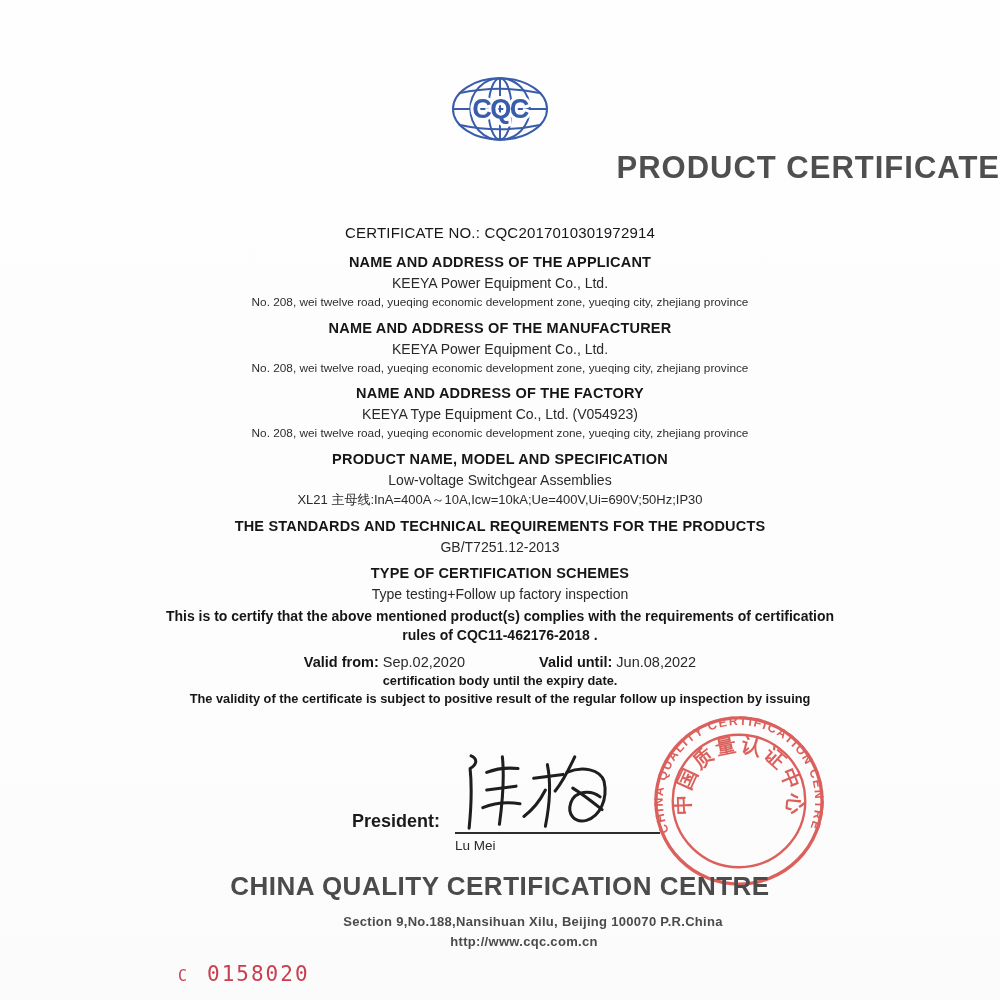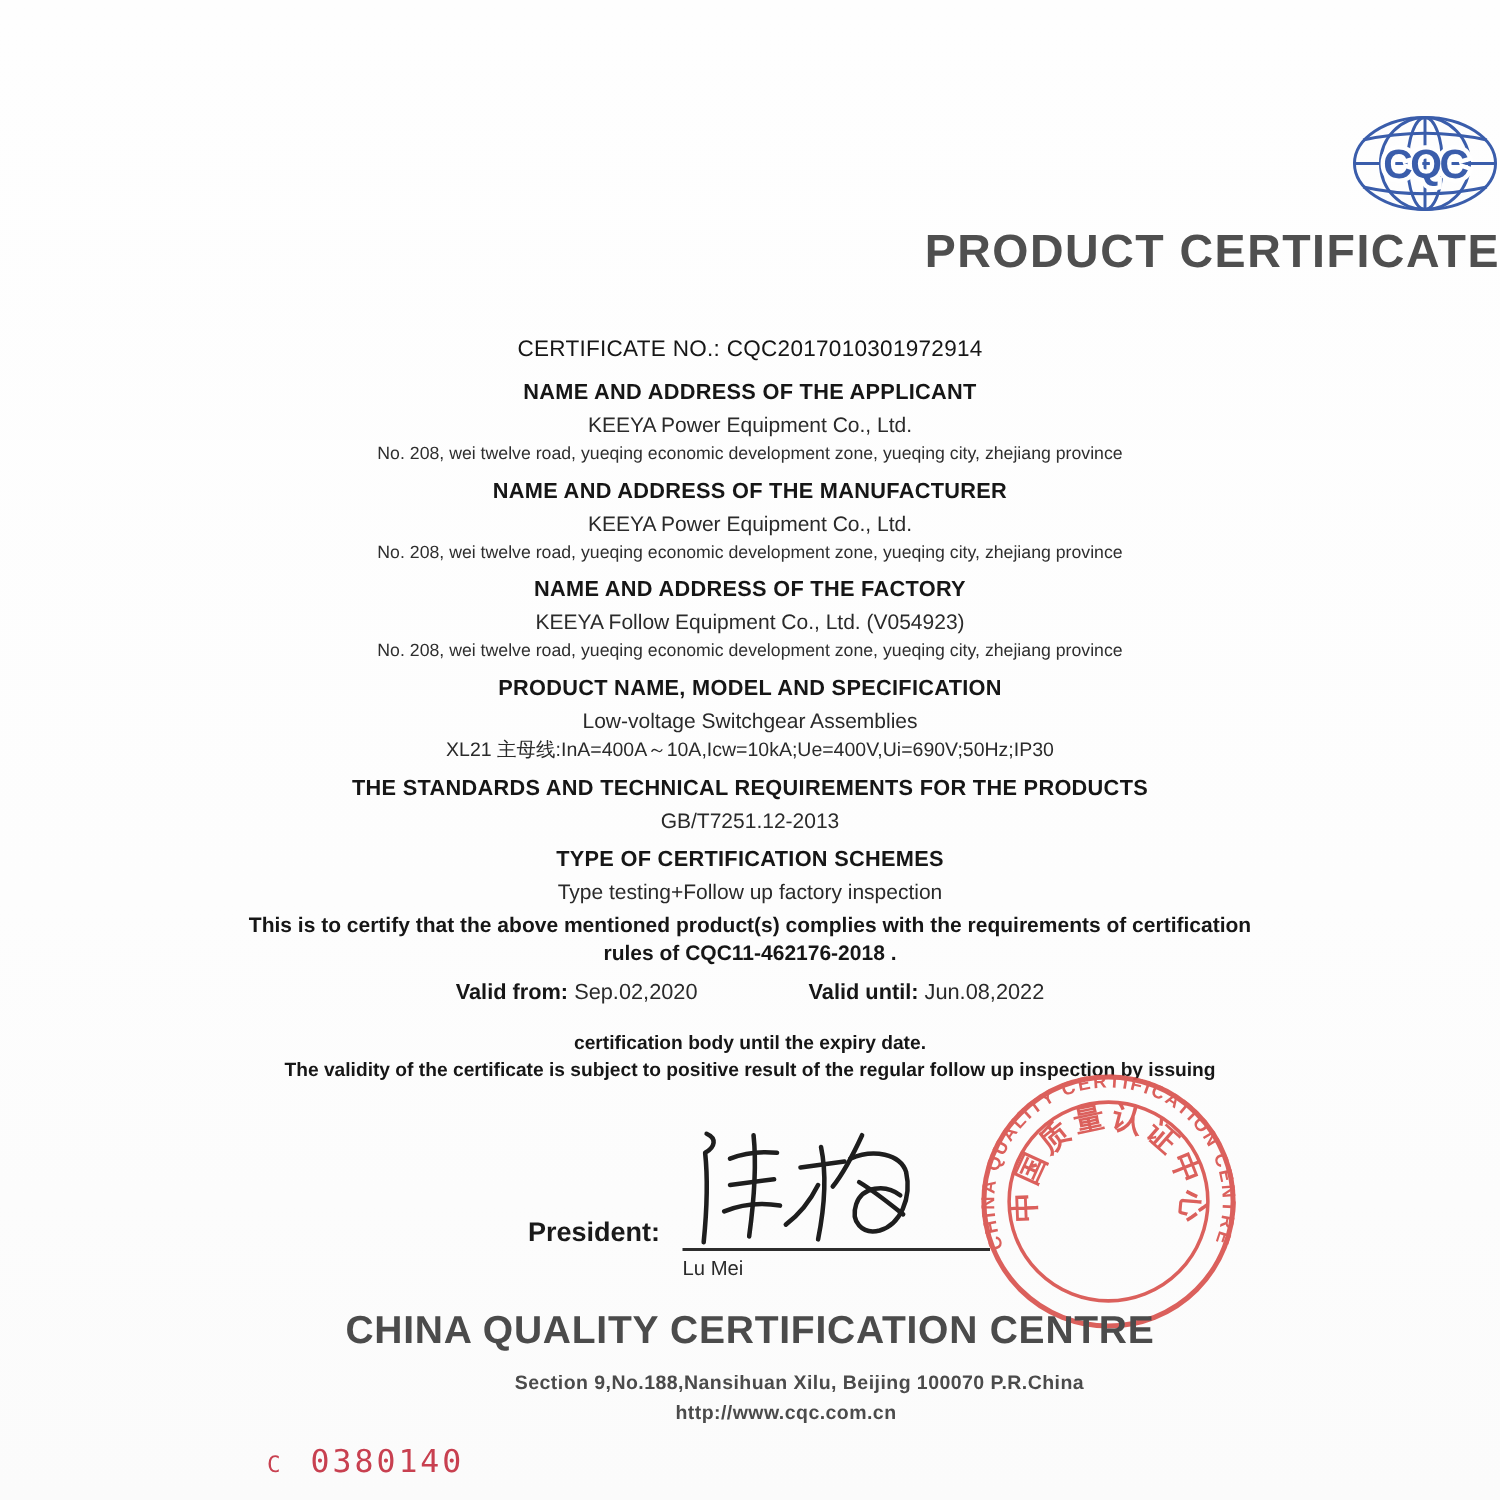--- a/index.html
+++ b/index.html
@@ -10,21 +10,21 @@
     color:#1f1f1f;
     overflow:hidden;
   }
   .page{
     position:relative;
     width:1000px;height:1000px;
     background:linear-gradient(180deg,#fefefe 0%,#fdfdfd 60%,#fbfbfb 100%);
   }
   .logo-wrap{
     position:absolute;top:76px;left:0;width:100%;
-    display:flex;justify-content:flex-end;
+    display:flex;justify-content:center;
   }
   .doc-title{
     position:absolute;top:150px;left:0;width:100%;
     text-align:right;
     font-size:31px;font-weight:800;letter-spacing:1px;
     color:#4f4f4f;
   }
   .content{
     position:absolute;top:224px;left:120px;width:760px;
     text-align:center;
@@ -42,21 +42,21 @@
     font-size:14px;color:#2a2a2a;margin-bottom:3px;line-height:1.3;
   }
   .section .address{
     font-size:11.8px;color:#2e2e2e;margin-bottom:3px;line-height:1.3;
   }
   .statement{
     font-size:14px;font-weight:bold;color:#161616;line-height:1.35;
     margin-top:4px;
   }
   .valid-row{
-    margin-top:9px;margin-bottom:16px;
+    margin-top:9px;margin-bottom:2px;
     font-size:14.5px;
     display:flex;justify-content:center;gap:74px;
   }
   .valid-row .lbl{font-weight:bold;color:#161616;}
   .valid-row .val{font-weight:normal;color:#2a2a2a;}
   .validity-note{
     font-size:12.8px;font-weight:bold;color:#161616;line-height:1.4;
   }
   
   .president-label{
@@ -141,21 +141,21 @@
     </div>
 
     <div class="section">
       <div class="heading">NAME AND ADDRESS OF THE MANUFACTURER</div>
       <div class="value">KEEYA Power Equipment Co., Ltd.</div>
       <div class="address">No. 208, wei twelve road, yueqing economic development zone, yueqing city, zhejiang province</div>
     </div>
 
     <div class="section">
       <div class="heading">NAME AND ADDRESS OF THE FACTORY</div>
-      <div class="value">KEEYA Follow Equipment Co., Ltd. (V054923)</div>
+      <div class="value">KEEYA Type Equipment Co., Ltd. (V054923)</div>
       <div class="address">No. 208, wei twelve road, yueqing economic development zone, yueqing city, zhejiang province</div>
     </div>
 
     <div class="section">
       <div class="heading">PRODUCT NAME, MODEL AND SPECIFICATION</div>
       <div class="value">Low-voltage Switchgear Assemblies</div>
       <div class="value" style="font-size:13px;">XL21  主母线:InA=400A～10A,Icw=10kA;Ue=400V,Ui=690V;50Hz;IP30</div>
     </div>
 
     <div class="section">
@@ -225,16 +225,16 @@
       <textPath href="#cnPath" startOffset="4" textLength="186" lengthAdjust="spacingAndGlyphs">中国质量认证中心</textPath>
     </text>
   </svg>
 
   <div class="footer-org">CHINA QUALITY CERTIFICATION CENTRE</div>
   <div class="footer-address">Section 9,No.188,Nansihuan Xilu, Beijing 100070 P.R.China</div>
   <div class="footer-url">http://www.cqc.com.cn</div>
 
   <div class="serial">
     <span class="prefix">C</span>
-    <span class="number">0380140</span>
+    <span class="number">0158020</span>
   </div>
 
 </div>
 
 </body></html>

